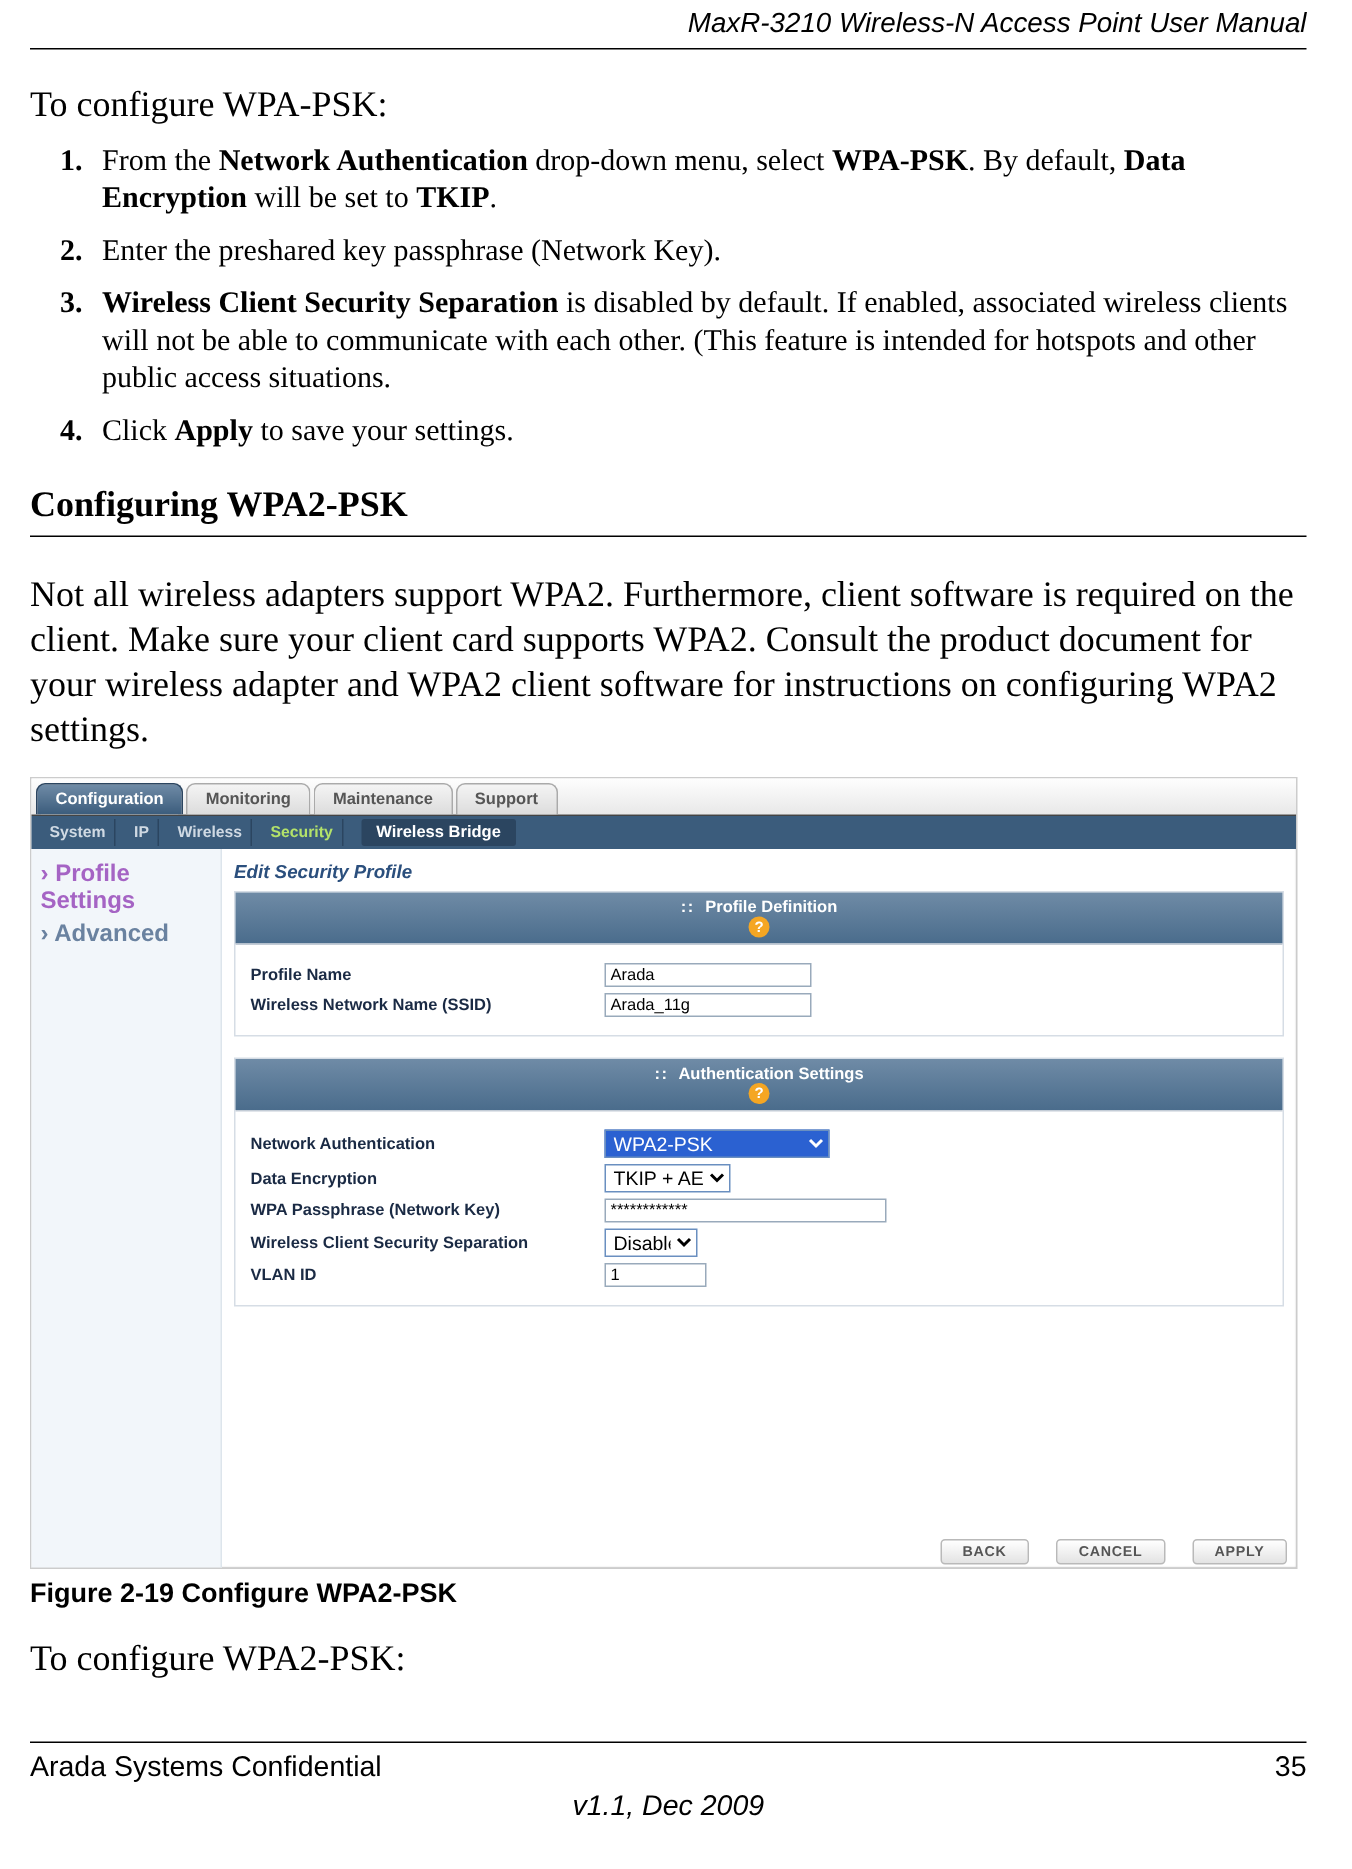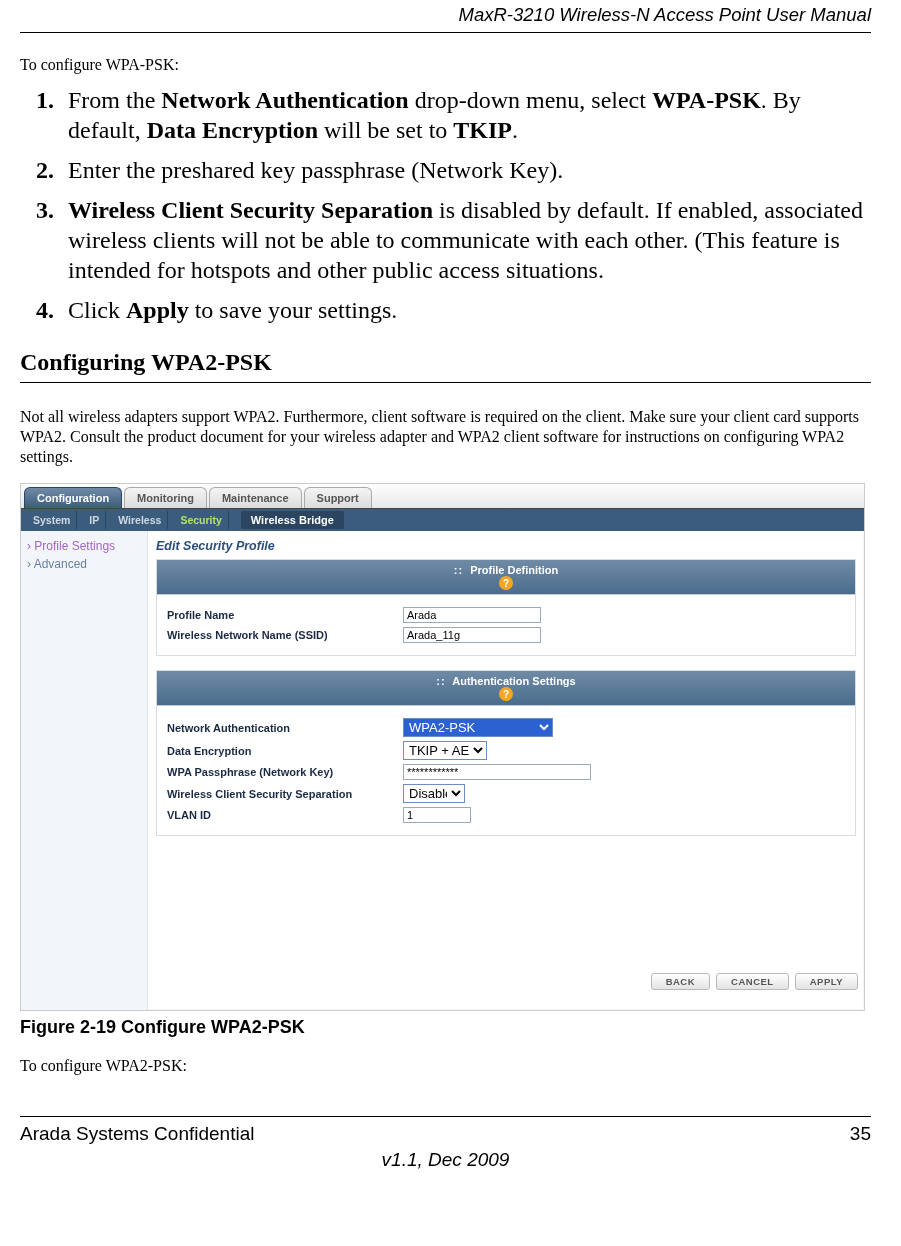--- a/index.html
+++ b/index.html
@@ -13,23 +13,23 @@
   }
   .header-line {
     font-style: italic;
     text-align: right;
     font-size: 18.5px;
     font-family: Arial, Helvetica, sans-serif;
     padding: 4px 0 6px 0;
     border-bottom: 1px solid #000;
     margin-bottom: 22px;
   }
-  .body-text { font-size: 16px; line-height: 1.25; }
+  .body-text { font-size: 24px; line-height: 1.25; }
   ol.steps { margin: 10px 0 20px 0; padding-left: 40px; }
-  ol.steps li { font-size: 24px; line-height: 1.25; margin-bottom: 10px; padding-left: 8px; }
+  ol.steps li { font-size: 20px; line-height: 1.25; margin-bottom: 10px; padding-left: 8px; }
   ol.steps li::marker { font-weight: bold; }
   h2.section {
     font-family: Liberation Serif, serif;
     font-weight: bold;
     font-size: 24px;
     margin: 24px 0 6px 0;
     border-bottom: 1.5px solid #000;
     padding-bottom: 6px;
   }
   .para { margin: 24px 0 16px 0; }
@@ -94,21 +94,21 @@
   }
   .shot .workarea { display: flex; }
   .shot .leftcol {
     width: 118px;
     background: #f2f6fa;
     border-right: 1px solid #dde5ec;
     padding: 6px 4px;
     min-height: 400px;
   }
   .shot .leftcol .li {
-    font-size: 12px; color: #6a82a0; padding: 2px 2px; font-weight: normal;
+    font-size: 16px; color: #6a82a0; padding: 2px 2px; font-weight: bold;
   }
   .shot .leftcol .li.active { color: #a564c4; }
   .shot .maincol { flex: 1; padding: 4px 8px 60px 8px; position: relative; }
   .shot .panel-title { color: #2b4f7d; font-weight: bold; font-style: italic; font-size: 12.5px; margin: 4px 0 6px 0; }
   .shot .group {
     border: 1px solid #d6dde5;
     margin-bottom: 14px;
   }
   .shot .group-head {
     background: linear-gradient(#6f8ba6,#4a6c8c);
@@ -130,22 +130,22 @@
   .shot .form-row input[type=text] {
     border: 1px solid #9ab; font-size: 11px; padding: 1px 3px; background:#fff;
   }
   .shot .form-row select {
     border: 1px solid #6a8fc0; font-size: 13px; padding: 0 1px; background:#fff;
   }
   .shot .form-row select.hl { background: #2b61d1; color:#fff; }
   .shot .radio-wrap { display:inline-flex; align-items:center; margin-right:16px; }
   .shot .radio-wrap input { margin-right:4px; }
   .shot .btnbar {
-    position: absolute; right: 6px; bottom: 20px;
-    display: flex; gap: 6px;
+    position: absolute; right: 6px; bottom: 2px;
+    display: flex; gap: 18px;
   }
   .shot .btn {
     border: 1px solid #b9b9b9;
     background: linear-gradient(#fff,#e3e3e3);
     border-radius: 3px;
     padding: 2px 14px;
     font-size: 9.5px;
     font-weight: bold;
     color: #555;
     letter-spacing: 0.5px;

